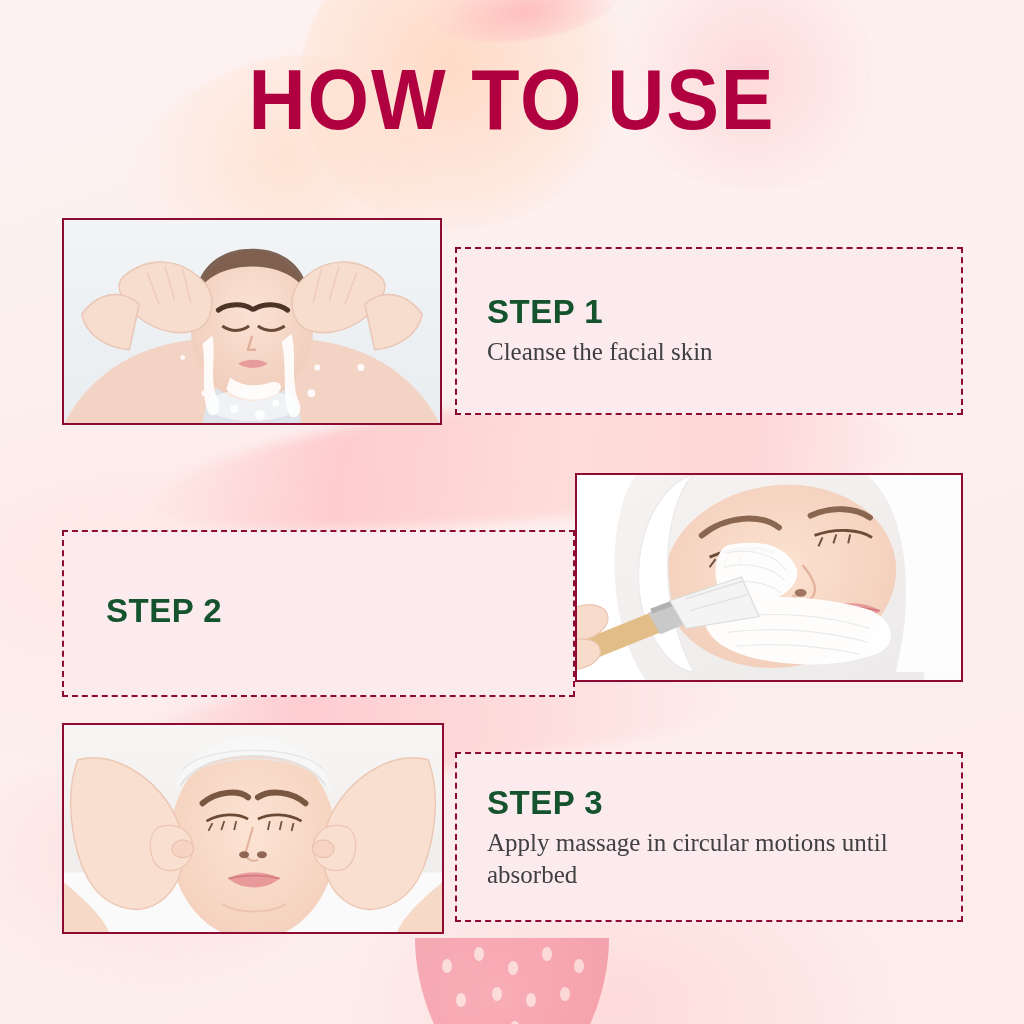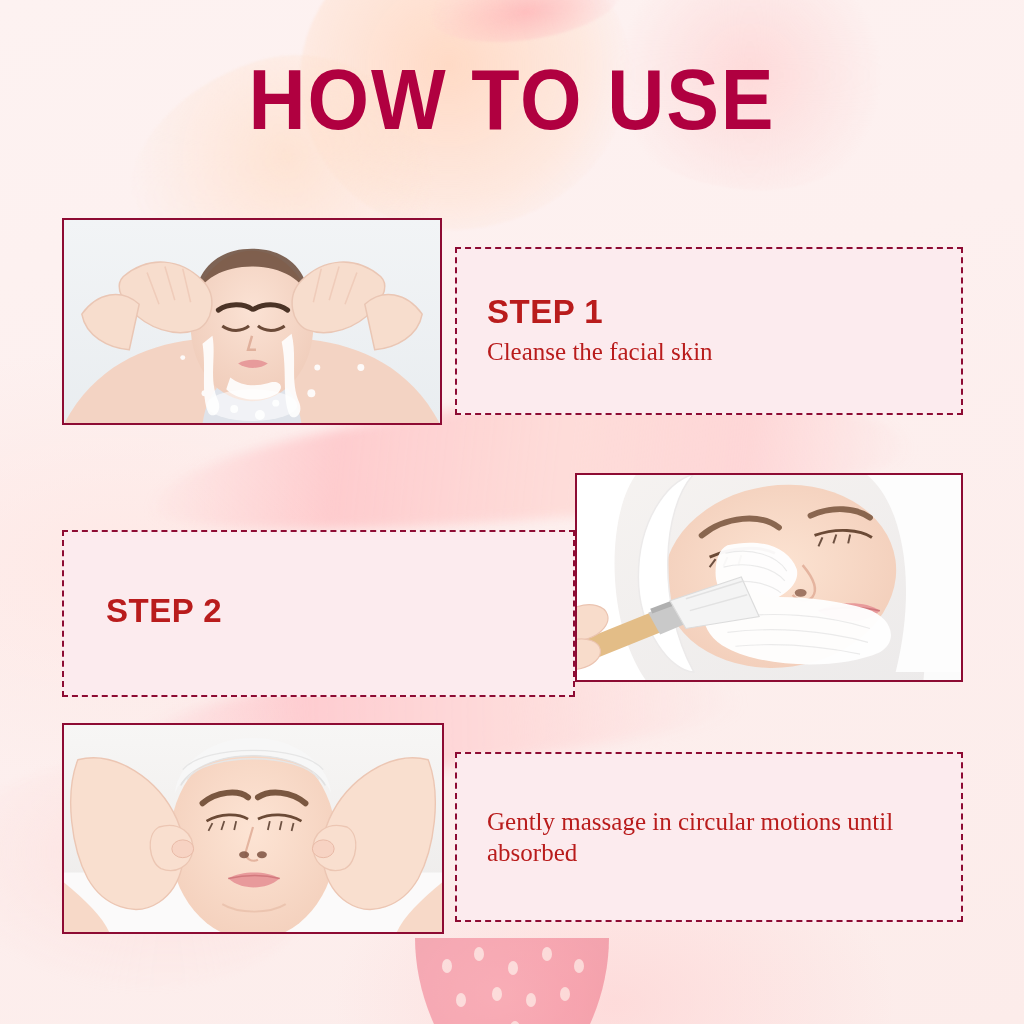--- a/index.html
+++ b/index.html
@@ -94,30 +94,30 @@
     position:absolute;
     background:#fcebee;
     border:2px dashed #8d0b33;
   }
   .step-box .inner {
     position:absolute;
     top:50%;
     transform:translateY(-50%);
   }
   .step-label {
-    color:#b91c1c;
+    color:#14532d;
     font-family:"Liberation Sans", sans-serif;
     font-size:33px;
     font-weight:bold;
     letter-spacing:.5px;
     line-height:1.1;
     margin-bottom:6px;
   }
   .step-desc {
-    color:#b91c1c;
+    color:#404040;
     font-family:"Liberation Serif", serif;
     font-size:25px;
     line-height:1.25;
     max-width:500px;
   }
 
   .photo {
     position:absolute;
     border:2px solid #8d0b33;
     overflow:hidden;
@@ -333,21 +333,22 @@
 
       <g fill="#f8dccb" stroke="#ebc4b1" stroke-width="1.2">
         <ellipse cx="6" cy="150" rx="26" ry="17" transform="rotate(-18 6 150)"></ellipse>
         <ellipse cx="0" cy="182" rx="24" ry="15" transform="rotate(-12 0 182)"></ellipse>
       </g>
     </svg>
   </div>
 
   <div class="step-box" id="box-3">
     <div class="inner">
-      <div class="step-desc">Gently massage in circular motions until absorbed</div>
+      <div class="step-label">STEP 3</div>
+      <div class="step-desc">Apply massage in circular motions until absorbed</div>
     </div>
   </div>
 
   <div class="photo" id="photo-3">
     <svg viewBox="0 0 382 211" preserveAspectRatio="xMidYMid slice">
       <defs>
         <linearGradient id="bg3" x1="0" y1="0" x2="0" y2="1">
           <stop offset="0%" stop-color="#f7f6f5"></stop>
             <stop offset="100%" stop-color="#eceae9"></stop>
         </linearGradient>

